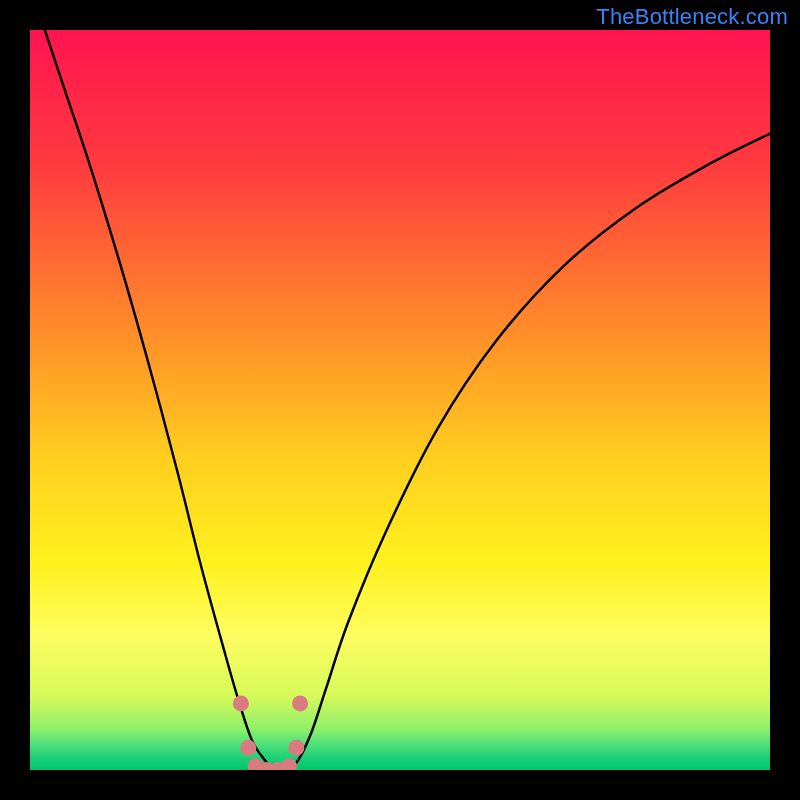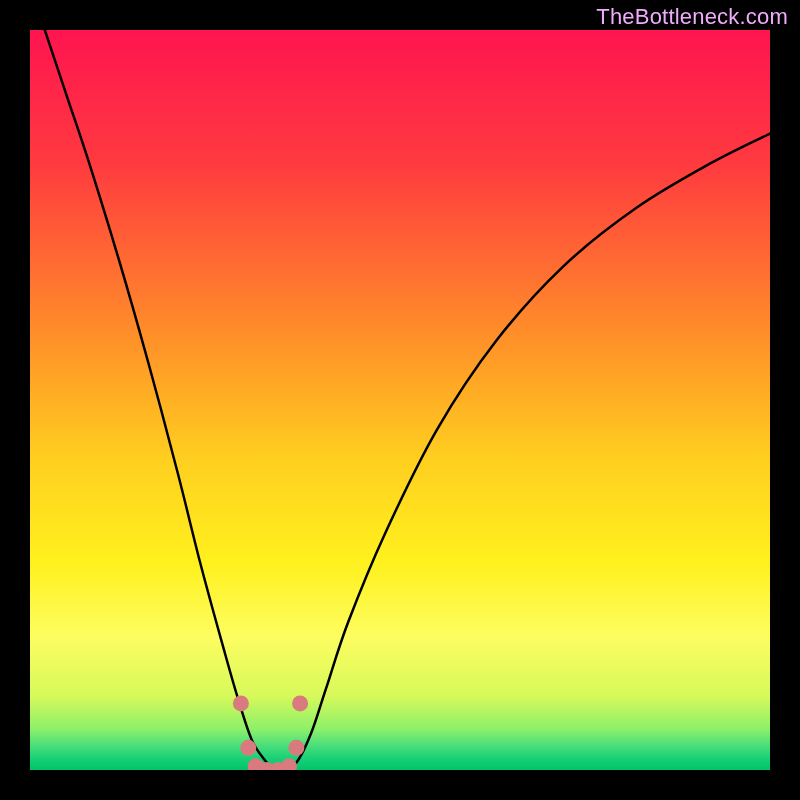--- a/index.html
+++ b/index.html
@@ -16,21 +16,21 @@
     top: 0;
     left: 0;
     width: 800px;
     height: 800px;
     background: #000;
   }
   .watermark {
     position: absolute;
     top: 4px;
     right: 12px;
-    color: #f0abfc;
+    color: #3b82f6;
     font-size: 22px;
     font-weight: 500;
     letter-spacing: 0.2px;
     z-index: 50;
   }
   .plot {
     position: absolute;
     top: 30px;
     left: 30px;
     width: 740px;

